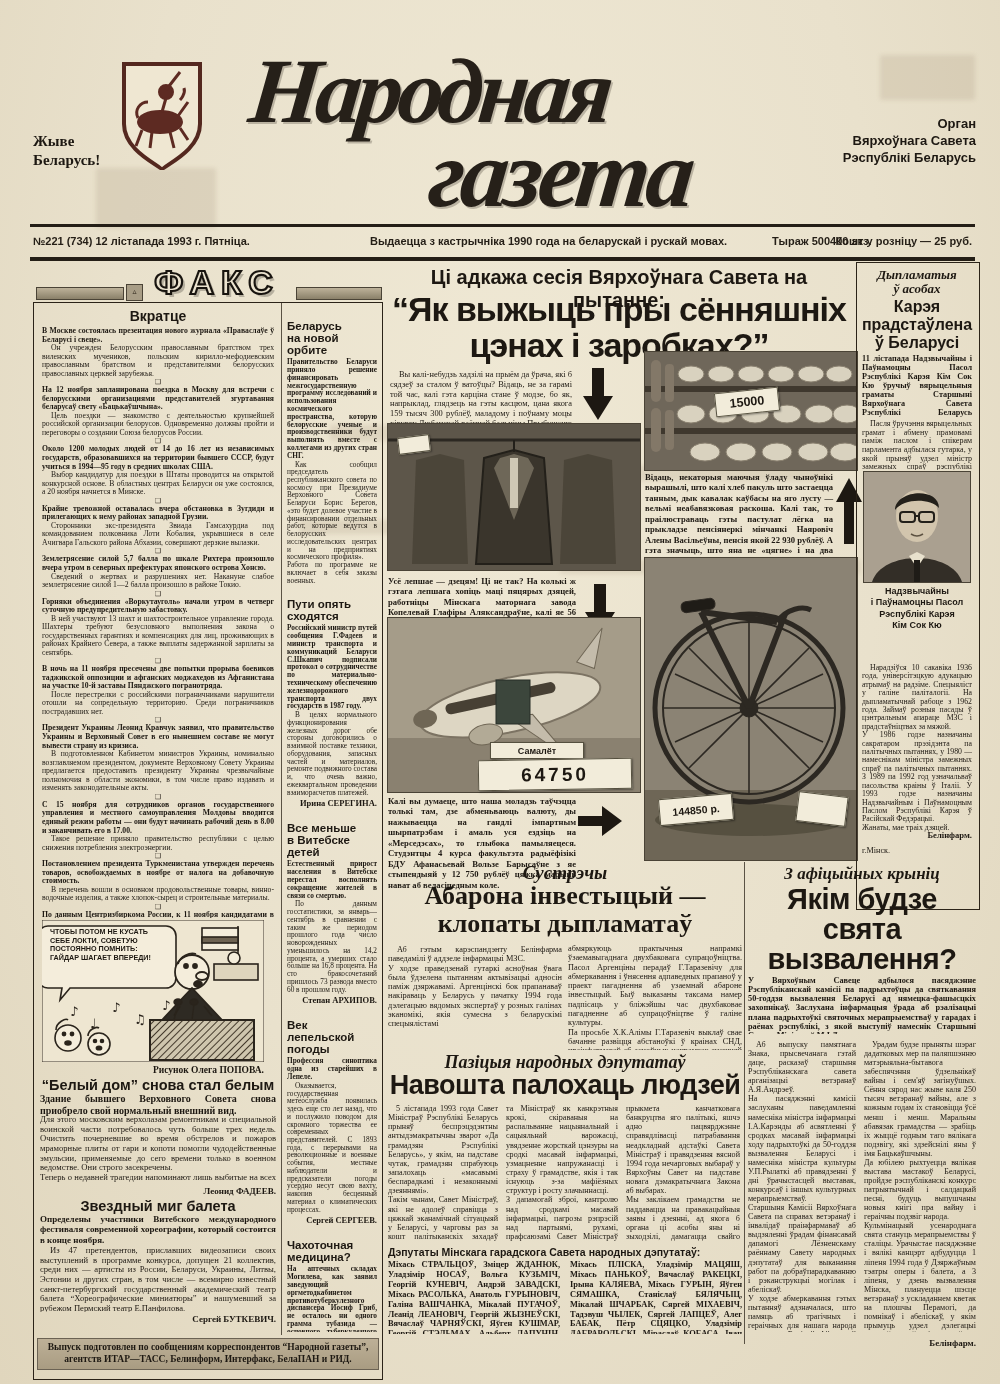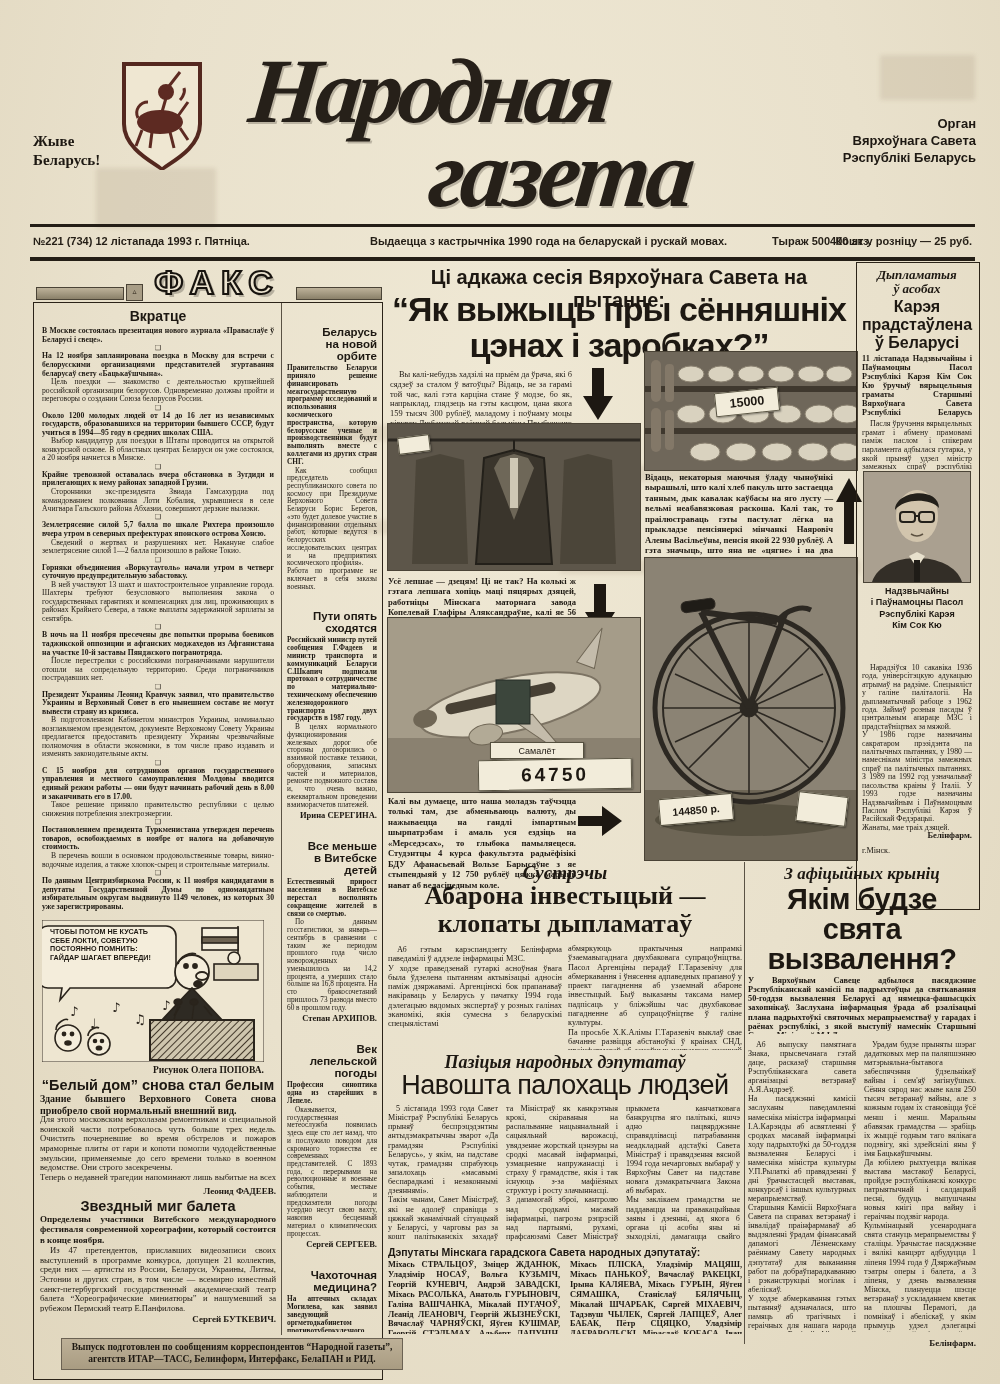--- a/index.html
+++ b/index.html
@@ -21,32 +21,32 @@
   .fax-title{font:900 34px "Liberation Sans",sans-serif;letter-spacing:7px;color:#2a241c;}
   @supports (-webkit-text-stroke: 1px black){
     .fax-title{color:#ece4d0;-webkit-text-stroke:2.2px #18140f;text-shadow:3px 3px 0 rgba(24,20,15,.25);}
   }
   .box{position:absolute;border:1.5px solid #2b2318;}
   .vk-title{font:bold 14px "Liberation Sans",sans-serif;text-align:center;margin:2px 0 3px;}
   .vk-item p{margin:0;}
   .vk-lead{font:bold 7.7px/1.12 "Liberation Serif",serif;text-align:justify;}
   .vk-body{font:7.7px/1.1 "Liberation Serif",serif;text-align:justify;text-indent:9px;margin-top:1px;}
   .vk-sep{text-align:center;font-size:7px;line-height:8px;color:#241e16;}
-  .c2-title{font:bold 11.5px/1.05 "Liberation Sans",sans-serif;text-align:right;white-space:pre-line;margin:20px 0 2px;}
+  .c2-title{font:bold 11.5px/1.05 "Liberation Sans",sans-serif;text-align:left;white-space:pre-line;margin:14px 0 2px;}
   .c2-deck{font:bold 7.3px/1.07 "Liberation Serif",serif;text-align:justify;margin:0;white-space:pre-line;}
   .c2-body{font:7.3px/1.06 "Liberation Serif",serif;text-align:justify;text-indent:8px;margin:1px 0 0;white-space:pre-line;}
   .byline{font:bold 8.5px "Liberation Serif",serif;text-align:right;margin:2px 0 0;}
   .byline:empty{display:none;}
   .photo{position:absolute;box-shadow:0 0 0 1px #4a4336;background:#7d7567;}
   .tag{position:absolute;background:#f2ecda;border:1px solid #55503f;box-shadow:1px 1px 2px rgba(0,0,0,.4);
        display:flex;align-items:center;justify-content:center;font-family:"Liberation Sans",sans-serif;color:#1d1812;}
   .cap{font:bold 8.6px/1.22 "Liberation Serif",serif;text-align:justify;}
   .kick{font:bold italic 18px "Liberation Serif",serif;font-style:italic;}
   .strip{background:linear-gradient(180deg,#bdb097,#a99c82);border:1px solid #6b6253;
-         font:bold 9.5px/1.25 "Liberation Serif",serif;text-align:center;padding:3px 6px;margin-left:24px;}
+         font:bold 9.5px/1.25 "Liberation Serif",serif;text-align:center;padding:3px 6px;}
   .bubble{font:bold 7.2px/1.2 "Liberation Sans",sans-serif;}
 </style>
 </head>
 <body>
 
 <div class="paper">
 
   <div class="ghost" style="left:330px;top:425px;width:300px;height:16px"></div>
   <div class="ghost" style="left:470px;top:465px;width:360px;height:16px"></div>
   <div class="ghost" style="left:300px;top:520px;width:260px;height:14px"></div>
@@ -90,20 +90,21 @@
   <div class="abs" style="left:296px;top:287px;width:84px;height:11px;background:linear-gradient(180deg,#bdb29a,#8a8069);border:1px solid #4a4336"></div>
 
   <div class="box" style="left:33px;top:302px;width:348px;height:1076px"></div>
   <div class="vrule" style="left:281px;top:303px;height:1032px"></div>
 
   <div class="abs clip" style="left:42px;top:306px;width:232px;height:612px">
     <div class="vk-title">Вкратце</div>
     <div>
         <div class="vk-item">
         <p class="vk-lead">В Москве состоялась презентация нового журнала «Праваслаўе ў Беларусі і свеце».</p>
+        <p class="vk-body">Он учрежден Белорусским православным братством трех виленских мучеников, польским кирилло-мефодиевским православным братством и представителями белорусских православных церквей зарубежья.</p>
         <div class="vk-sep">❑</div>
       </div>
         <div class="vk-item">
         <p class="vk-lead">На 12 ноября запланирована поездка в Москву для встречи с белорусскими организациями представителей згуртавання беларусаў свету «Бацькаўшчына».</p>
         <p class="vk-body">Цель поездки — знакомство с деятельностью крупнейшей российской организации белорусов. Одновременно должны пройти и переговоры о создании Союза белорусов России.</p>
         <div class="vk-sep">❑</div>
       </div>
         <div class="vk-item">
         <p class="vk-lead">Около 1200 молодых людей от 14 до 16 лет из независимых государств, образовавшихся на территории бывшего СССР, будут учиться в 1994—95 году в средних школах США.</p>
         <p class="vk-body">Выбор кандидатур для поездки в Штаты проводится на открытой конкурсной основе. В областных центрах Беларуси он уже состоялся, а 20 ноября начнется в Минске.</p>
@@ -344,21 +345,21 @@
       <g transform="rotate(-12 126 86)">
         <polygon points="196,58 228,30 212,68" fill="#c4bcab" stroke="#6f6655"></polygon>
         <ellipse cx="122" cy="86" rx="92" ry="27" fill="#ddd6c3" stroke="#7c7363" stroke-width="2"></ellipse>
         <rect x="58" y="72" width="112" height="11" rx="5" fill="#474034"></rect>
         <polygon points="118,98 170,152 142,100" fill="#c4bcab" stroke="#6f6655"></polygon>
         <ellipse cx="92" cy="110" rx="17" ry="10" fill="#b2aa96" stroke="#6f6655"></ellipse>
         <ellipse cx="36" cy="82" rx="12" ry="9" fill="#6f6655"></ellipse>
       </g>
       <rect x="108" y="62" width="34" height="44" fill="#3c463c" stroke="#262d26"></rect>
     </svg>
-    <div class="tag" style="left:102px;top:124px;width:92px;height:15px;font-size:9px;font-weight:normal">Самалёт</div>
+    <div class="tag" style="left:102px;top:124px;width:92px;height:15px;font-size:9px;font-weight:bold">Самалёт</div>
     <div class="tag" style="left:90px;top:141px;width:152px;height:29px;font-size:19px;font-weight:800;letter-spacing:3px;transform:rotate(-1deg)">64750</div>
   </div>
 
   <div class="abs cap" style="left:388px;top:796px;width:188px">Калі вы думаеце, што наша моладзь таўчэцца толькі там, дзе абменьваюць валюту, ды нажываецца на гандлі імпартным шырпатрэбам і амаль уся ездзіць на «Мерседэсах», то глыбока памыляецеся. Студэнтцы 4 курса факультэта радыёфізікі БДУ Афанасьевай Вользе Барысаўне з яе стыпендыяй у 12 750 рублёў цяжка марыць нават аб веласіпедным коле.</div>
 
   <div class="photo" style="left:645px;top:558px;width:212px;height:302px">
     <svg width="212" height="302" viewBox="0 0 212 302">
       <rect width="212" height="302" fill="#8b8374"></rect>
       <rect y="232" width="212" height="70" fill="#6e6656"></rect>
       <ellipse cx="106" cy="262" rx="96" ry="16" fill="#565040"></ellipse>
@@ -387,21 +388,21 @@
 клопаты дыпламатаў</div>
   <div class="abs kick ctr" style="left:388px;top:862px;width:354px;font-size:19px">Сустрэчы</div>
   <div class="abs clip" style="left:388px;top:944px;width:174px;height:106px">
     <p class="just pre" style="margin:1px 0 0;font-size:8.3px;line-height:1.12;text-indent:9px">Аб гэтым карэспандэнту Белінфарма паведамілі ў аддзеле інфармацыі МЗС.
 У ходзе праведзенай гутаркі асноўная ўвага была ўдзелена пытанням актывізацыі адносін паміж дзяржавамі. Аргенцінскі бок прапанаваў накіраваць у Беларусь у пачатку 1994 года дэлегацыю вядомых экспертаў у розных галінах эканомікі, якія сумесна з беларускімі спецыялістамі</p>
   </div>
   <div class="abs just pre clip" style="left:568px;top:944px;width:174px;height:106px;font-size:8.3px;line-height:1.12">абмяркуюць практычныя напрамкі ўзаемавыгаднага двухбаковага супрацоўніцтва. Пасол Аргенціны перадаў Г.Таразевічу для абмеркавання і ўнясення адпаведных прапаноў у праект пагаднення аб узаемнай абароне інвестыцый. Быў выказаны таксама намер падпісаць у бліжэйшы час двухбаковае пагадненне аб супрацоўніцтве ў галіне культуры.
 Па просьбе Х.К.Алімы Г.Таразевіч выклаў свае бачанне развіцця абстаноўкі ў краінах СНД, праінфармаваў аб асноўных напрамках знешняй палітыкі Беларусі на сучасным этапе і, у прыватнасці, аб узаемаадносінах Рэспублікі Беларусь з суседнімі дзяржавамі.</div>
 
   <div class="abs kick ctr" style="left:388px;top:1052px;width:354px;font-size:18px">Пазіцыя народных дэпутатаў</div>
-  <div class="abs sans ctr" style="left:386px;top:1070px;width:358px;font-size:27px;font-weight:400;letter-spacing:-0.5px">Навошта палохаць людзей</div>
+  <div class="abs sans ctr" style="left:386px;top:1070px;width:358px;font-size:27px;font-weight:700;letter-spacing:-0.5px">Навошта палохаць людзей</div>
   <div class="abs just pre clip" style="left:388px;top:1104px;width:110px;height:138px;font-size:8.1px;line-height:1.13;text-indent:8px">5 лістапада 1993 года Савет Міністраў Рэспублікі Беларусь прыняў беспрэцэдэнтны антыдэмакратычны зварот «Да грамадзян Рэспублікі Беларусь», у якім, на падставе чутак, грамадзян спрабуюць запалохаць «масавымі беспарадкамі і незаконнымі дзеяннямі».
 Такім чынам, Савет Міністраў, які не адолеў справіцца з цяжкай эканамічнай сітуацыяй у Беларусі, у чарговы раз за кошт палітыканскіх захадаў спрабуе адцягнуць увагу грамадзян Беларусі ад краху яго эканамічнай палітыкі.
 Мы разглядаем зварот Саве-</div>
   <div class="abs just pre clip" style="left:506px;top:1104px;width:112px;height:138px;font-size:8.1px;line-height:1.13">та Міністраў як канкрэтныя крокі, скіраваныя на распальванне нацыянальнай і сацыяльнай варожасці, увядзенне жорсткай цэнзуры на сродкі масавай інфармацыі, узмацненне напружанасці і страху ў грамадстве, якія і так існуюць з-за мафіёзных структур і росту злачыннасці.
 З дапамогай зброі, кантролю над сродкамі масавай інфармацыі, пагрозы рэпрэсій над партыямі, рухамі, прафсаюзамі Савет Міністраў спрабуе адгарадзіцца ад абяднелага грамадства і любой цаной утрымацца на сваіх крэслах.
 Заява Савета Міністраў —</div>
   <div class="abs just pre clip" style="left:626px;top:1104px;width:114px;height:138px;font-size:8.1px;line-height:1.13">прыкмета канчатковага банкруцтва яго палітыкі, яшчэ адно пацвярджэнне справядлівасці патрабавання неадкладнай адстаўкі Савета Міністраў і правядзення вясной 1994 года нечарговых выбараў у Вярхоўны Савет на падставе новага дэмакратычнага Закона аб выбарах.
 Мы заклікаем грамадства не паддавацца на правакацыйныя заявы і дзеянні, ад якога б органа ці асобы яны ні зыходзілі, дамагацца свайго натуральнага права на лепшае жыццё законнымі сродкамі.</div>
   <div class="abs sans b" style="left:388px;top:1246px;width:354px;font-size:10.5px">Дэпутаты Мінскага гарадскога Савета народных дэпутатаў:</div>
   <div class="abs b just clip" style="left:388px;top:1260px;width:172px;height:74px;font-size:8.4px;line-height:1.18">Міхась СТРАЛЬЦОЎ, Зміцер ЖДАНЮК, Уладзімір НОСАЎ, Вольга КУЗЬМІЧ, Георгій КУНЕВІЧ, Андрэй ЗАВАДСКІ, Міхась РАСОЛЬКА, Анатоль ГУРЫНОВІЧ, Галіна ВАШЧАНКА, Мікалай ПУГАЧОЎ, Леанід ЛЕАНОВІЧ, Георгій ЖЫЗНЕЎСКІ, Вячаслаў ЧАРНЯЎСКІ, Яўген КУШМАР, Георгій СТЭЛЬМАХ, Альберт ЛАПУНІН, Васіль КРЫВАНОСАЎ, Аляксандр ЖУЧКОЎ, Аляксандр ДРАНІЦКІ, Леанід НАВУМЕНКА,</div>

